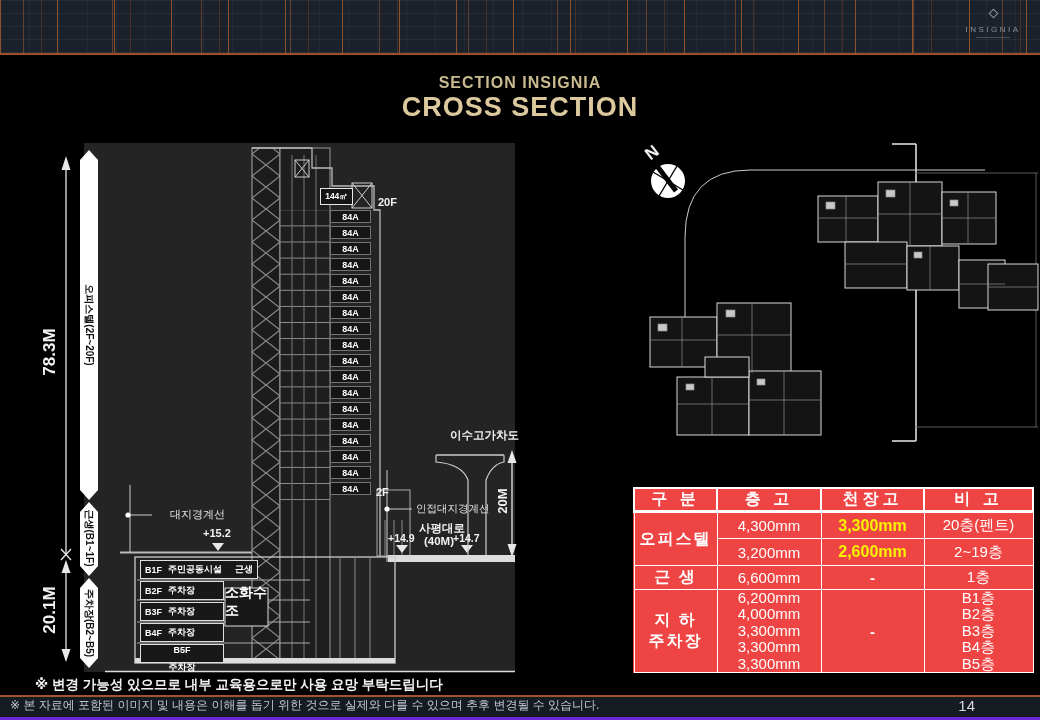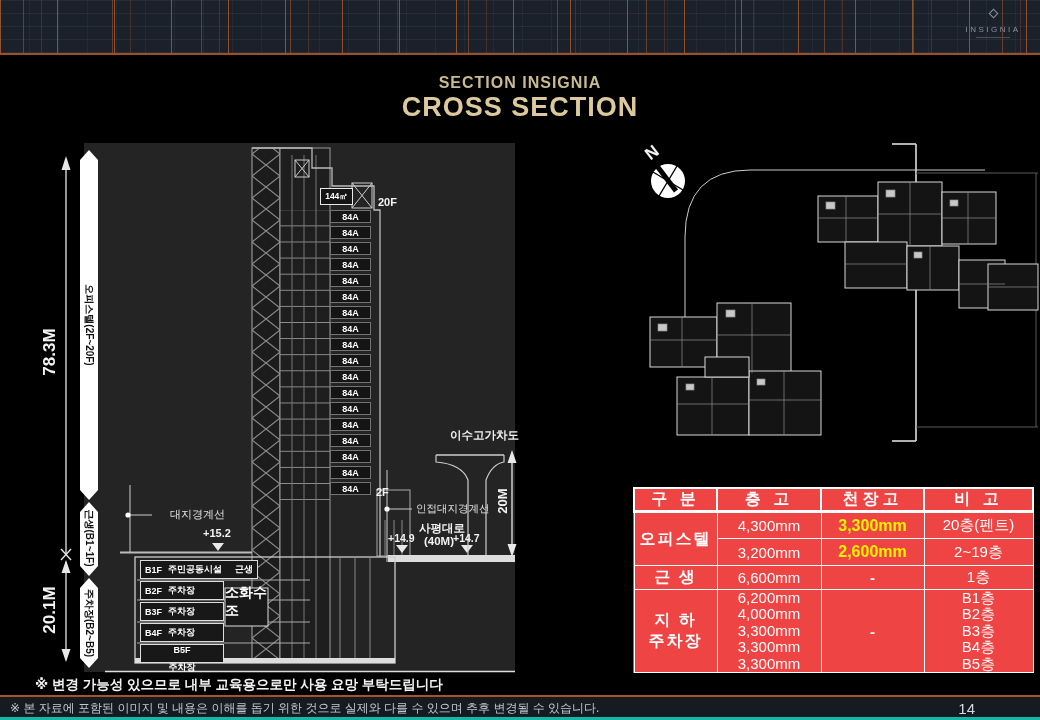--- a/index.html
+++ b/index.html
@@ -50,21 +50,21 @@
   .spec th{border-width:2px;border-bottom-width:3px;font-size:16px;font-weight:bold;height:22px;letter-spacing:4px;}
   .spec td{font-size:15px;}
   .spec .grp{font-weight:bold;font-size:16px;letter-spacing:2px;}
   .spec .yel{color:#f7f200;font-weight:bold;font-size:16px;}
   .spec .ml div{line-height:16.4px;}
   .r1{height:27px;} .r2{height:27px;} .r3{height:24px;padding-left:44px;} .r4{height:82px;}
 
   
   .note1{position:absolute;left:35px;top:676px;font-size:13.5px;font-weight:bold;color:#f2f2f2;}
   .footer{position:absolute;left:0;top:695px;width:1040px;height:25px;background:#161b22;
-    border-top:2px solid #a4542b;border-bottom:3px solid #14b8a6;display:flex;align-items:flex-end;}
+    border-top:2px solid #a4542b;border-bottom:3px solid #6d28d9;display:flex;align-items:flex-start;}
   .footer .disc{margin-left:10px;font-size:12px;color:#c3c9d2;}
   .footer .pg{margin-left:auto;margin-right:65px;font-size:15px;color:#d5d9df;}
 </style>
 </head>
 <body>
 
 <div class="slide">
 
   <div class="banner">
     <div class="logo">

